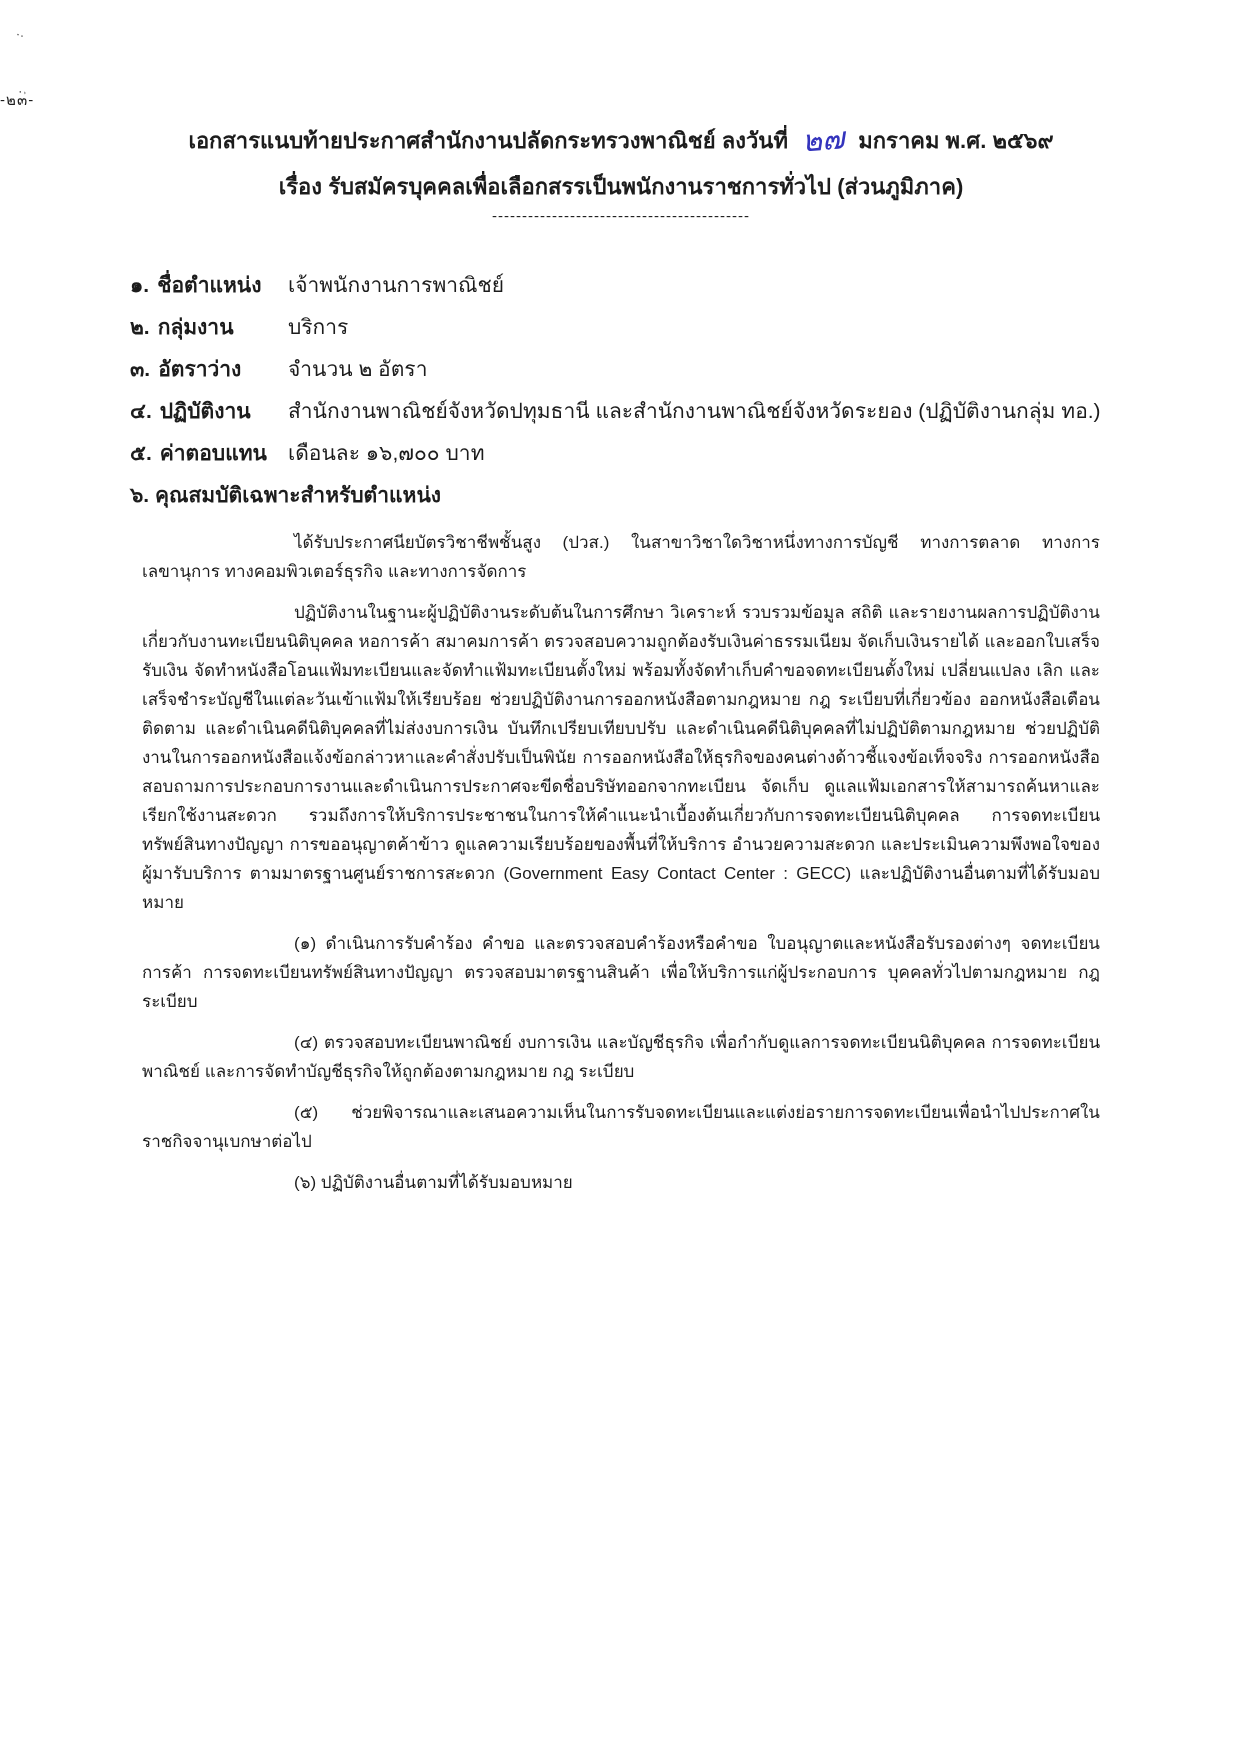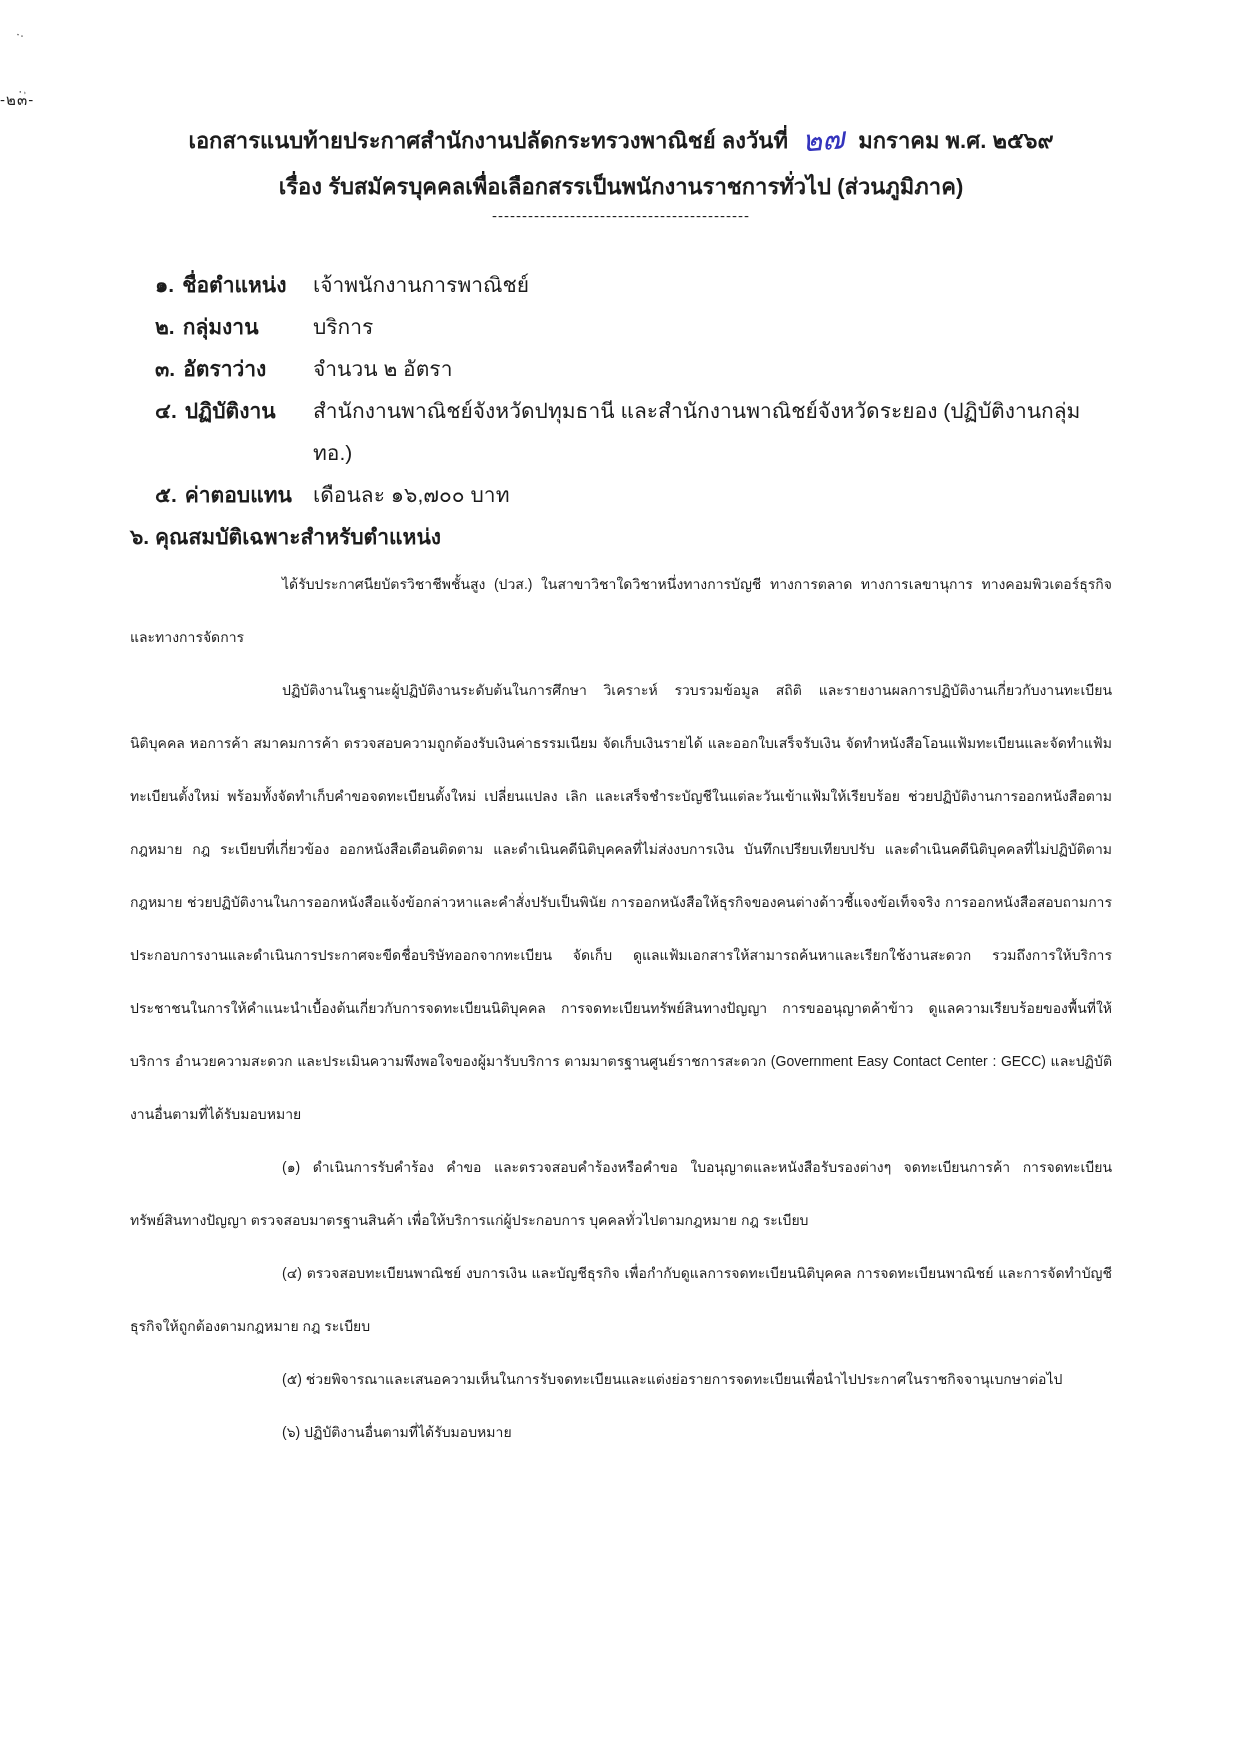--- a/index.html
+++ b/index.html
@@ -50,30 +50,30 @@
     text-align: center;
     font-size: 15px;
     font-weight: 400;
     letter-spacing: 1px;
     line-height: 20px;
     color: #222;
     margin-top: -4px;
   }
   .fields { margin-top: 38px; font-size: 21px; }
   .field-row { display: flex; line-height: 42px; }
-  .field-label { font-weight: 700; width: 158px; flex: 0 0 158px; margin-left: 25px; }
+  .field-label { font-weight: 700; width: 158px; flex: 0 0 158px; }
   .field-label .num { margin-right: 8px; }
   .field-value { flex: 1; }
   .sec-heading { font-weight: 700; font-size: 21px; line-height: 42px; }
   .para {
-    font-size: 14px;
-    line-height: 53px;
+    font-size: 17px;
+    line-height: 29px;
     text-align: justify;
     text-indent: 152px;
-    margin: 0;
+    margin: 12px;
   }
   .sub-heading {
     font-weight: 700;
     font-size: 21px;
     line-height: 44px;
     padding-left: 136px;
   }
   .sub-heading .num { margin-right: 14px; }
 </style>
 </head>

